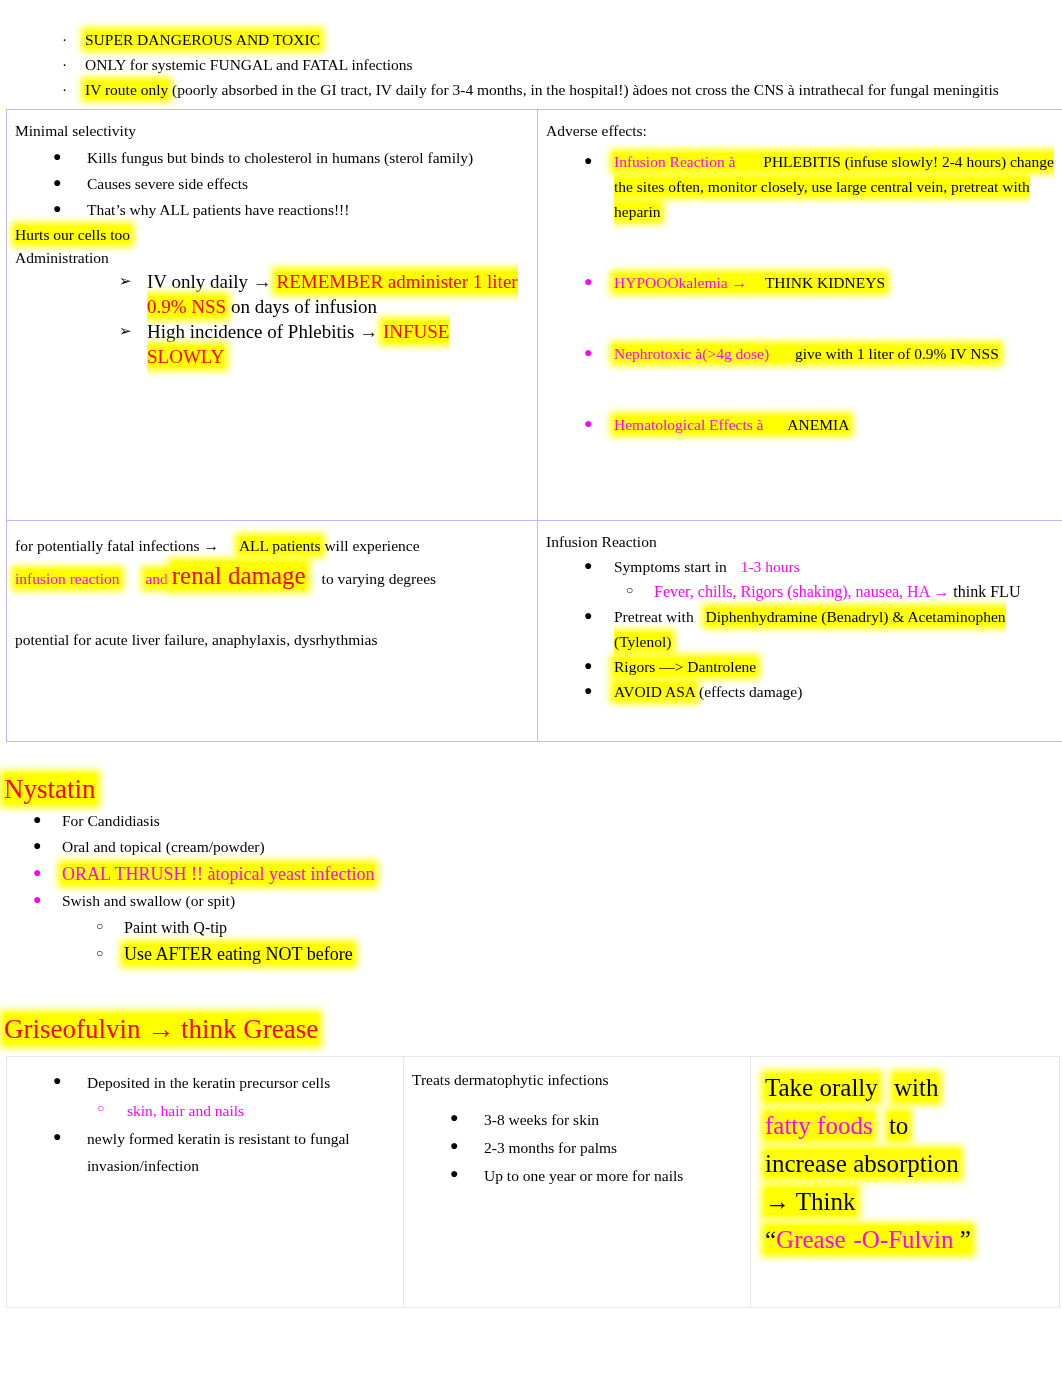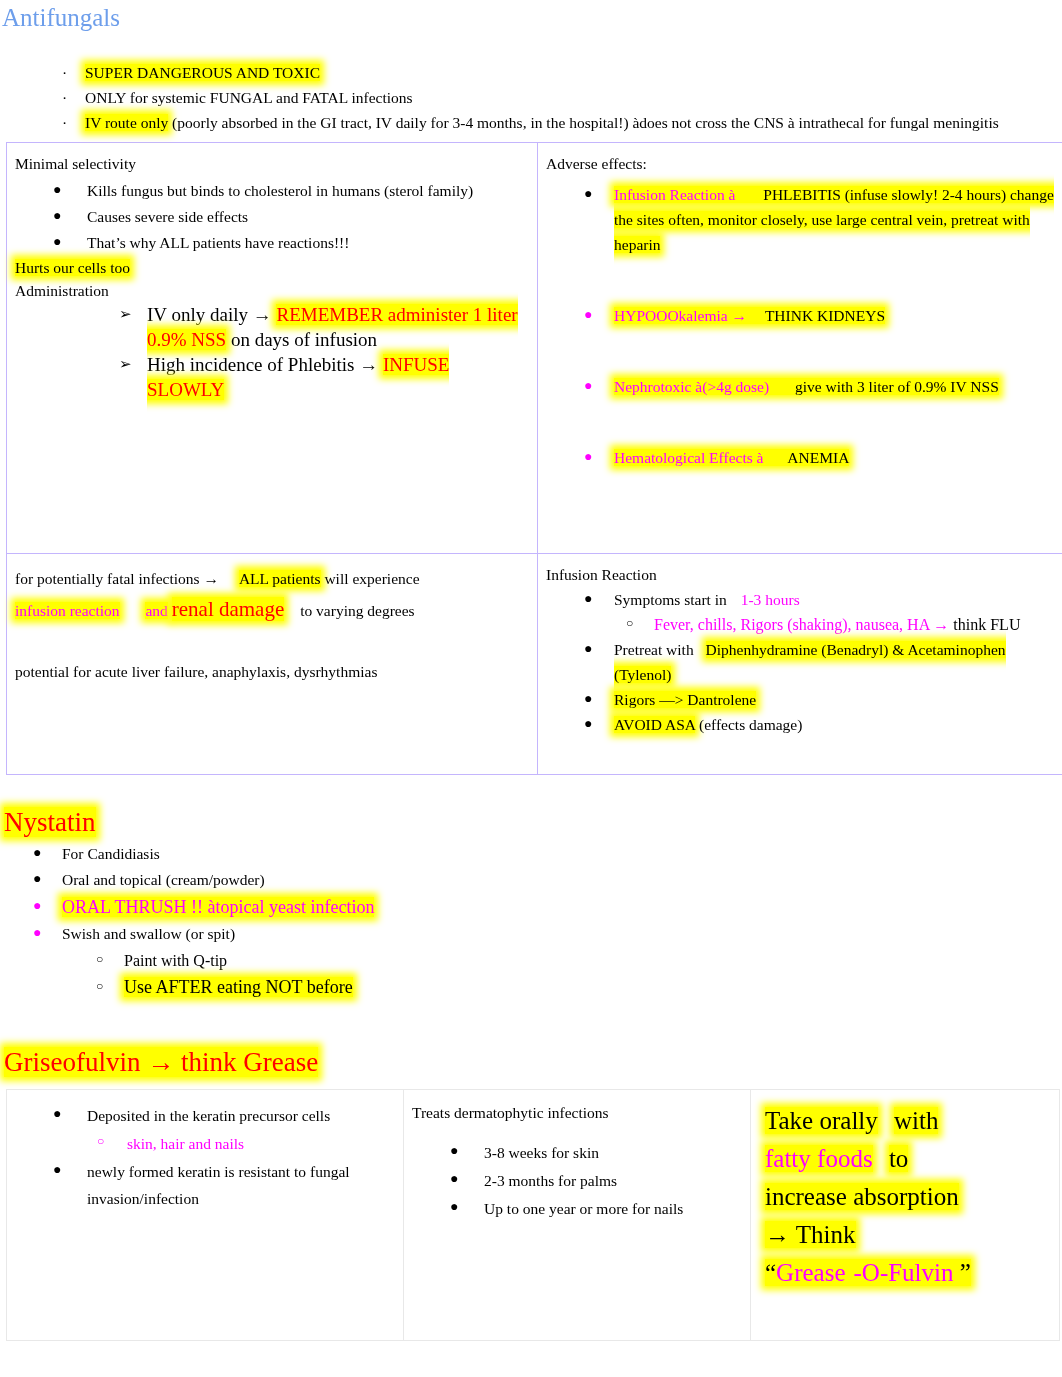--- a/index.html
+++ b/index.html
@@ -254,21 +254,20 @@
     font-size: 25px;
     line-height: 38px;
   }
   .spacer-md { height: 34px; }
 </style>
 </head>
 <body>
 
 <div class="page">
 
-  <div class="h-blue">Antifungals</div>
 
   <ul class="dotlist">
     <li>
       <span class="mid">·</span>
       <span class="hl">SUPER DANGEROUS AND TOXIC</span>
     </li>
     <li>
       <span class="mid">·</span>
       <span>ONLY for systemic FUNGAL and FATAL infections</span>
     </li>
@@ -317,40 +316,40 @@
             <span style="display:inline-block;width:24px"></span><span>PHLEBITIS (infuse slowly! 2-4 hours) change the sites often, monitor closely, use large central vein, pretreat with heparin</span></span>
           </li>
           <li>
             <span class="bullet" style="color:#ff00ff">●</span>
             <span class="hl"><span class="magenta">HYPOOOkalemia →</span>
             <span style="display:inline-block;width:14px"></span><span>THINK KIDNEYS</span></span>
           </li>
           <li>
             <span class="bullet" style="color:#ff00ff">●</span>
             <span class="hl"><span class="magenta">Nephrotoxic à(&gt;4g dose)</span>
-            <span style="display:inline-block;width:22px"></span><span>give with 3 liter of 0.9% IV NSS</span></span>
+            <span style="display:inline-block;width:22px"></span><span>give with 1 liter of 0.9% IV NSS</span></span>
           </li>
           <li>
             <span class="bullet" style="color:#ff00ff">●</span>
             <span class="hl"><span class="magenta">Hematological Effects à</span>
             <span style="display:inline-block;width:20px"></span><span>ANEMIA</span></span>
           </li>
         </ul>
       </td>
     </tr>
 
     <tr>
       <td style="height:200px;">
         <div class="plain-line" style="line-height:30px">
           <span>for potentially fatal infections →</span>
           <span style="display:inline-block;width:16px"></span><span class="hl">ALL patients</span>
           <span>will experience</span><br>
           <span class="hl magenta">infusion reaction</span>
           <span style="display:inline-block;width:22px"></span><span class="hl magenta">and</span>
-          <span class="hl red" style="font-size:21px">renal damage</span>
+          <span class="hl red" style="font-size:25px">renal damage</span>
           <span style="display:inline-block;width:12px"></span><span>to varying degrees</span>
         </div>
         <div class="spacer-md"></div>
         <div class="plain-line">potential for acute liver failure, anaphylaxis, dysrhythmias</div>
       </td>
 
       <td>
         <div class="cell-title">Infusion Reaction</div>
         <ul class="ir">
           <li>

